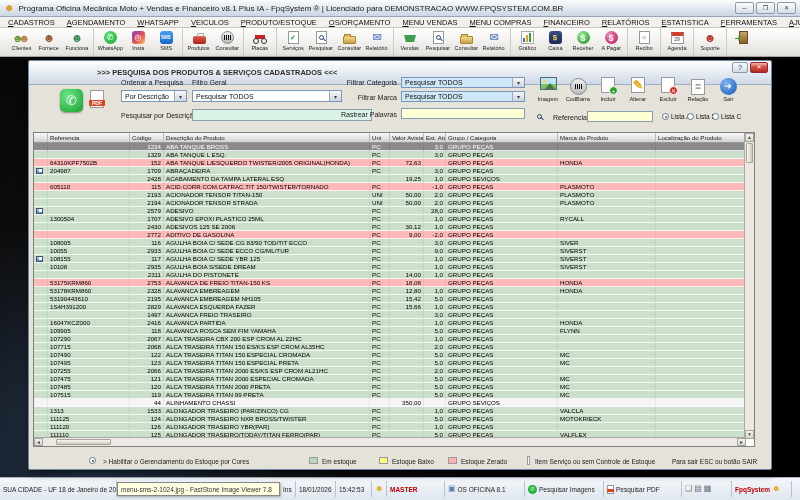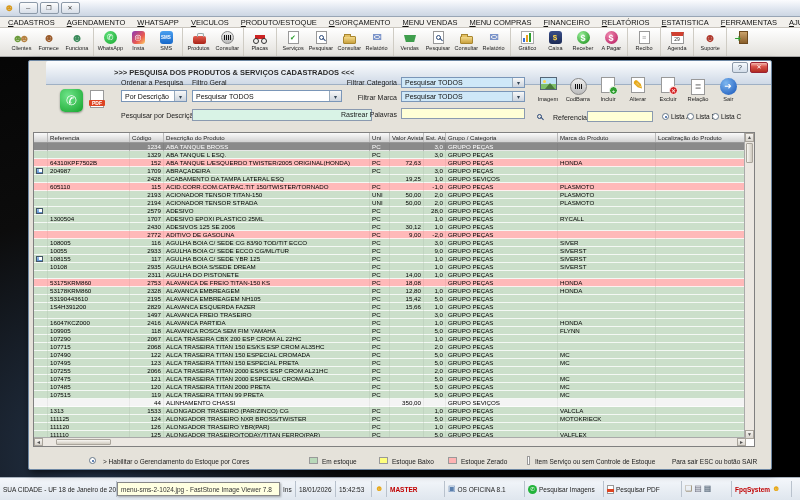--- a/index.html
+++ b/index.html
@@ -75,21 +75,21 @@
   .imgflag{display:inline-block;width:7px;height:6px;background:linear-gradient(#9fc4ea,#5b8fd0);
     border:1px solid #456;position:relative;vertical-align:middle;}
   .imgflag::after{content:"";position:absolute;right:0;top:0;width:3px;height:3px;background:#fff;}
 
   
   .client{flex:1;position:relative;background:radial-gradient(circle at 12% 95%,#24344a 0%,#0c0c0c 30%,#000 70%);}
   .dialog{position:absolute;left:28px;top:3px;width:744px;height:410px;background:#e5e2da;
     border:1px solid #6d87a3;border-radius:2px;box-shadow:2px 3px 8px rgba(0,0,0,.65);}
   .dtitle{height:24px;background:linear-gradient(#fdfeff,#cfd9e6);border-bottom:1px solid #9fb0c4;
     display:flex;align-items:center;padding-left:68px;font-size:7.5px;font-weight:bold;color:#2a2a2a;
-    border-radius:2px 2px 0 0;position:relative;margin-left:17px;}
+    border-radius:2px 2px 0 0;position:relative;}
   .dhelp{position:absolute;right:23px;top:1px;width:16px;height:11px;border:1px solid #8d9aa9;border-radius:2px;
     background:linear-gradient(#f6fafd,#d3dde9);font-size:7px;line-height:9px;text-align:center;color:#234;padding:0;}
   .dclose{position:absolute;right:3px;top:1px;width:18px;height:11px;border:1px solid #923;border-radius:2px;
     background:linear-gradient(#f5b8ae,#d9534a 40%,#b02a20);color:#fff;font-size:6px;line-height:9px;text-align:center;padding:0;}
   .dlabel{position:absolute;font-size:7px;color:#1a1a1a;white-space:nowrap;}
   .combo{position:absolute;background:#fff;border:1px solid #7a96b8;height:12px;font-size:7px;
     display:flex;align-items:center;padding:0 14px 0 3px;white-space:nowrap;color:#111;}
   .combo::after{content:"▾";position:absolute;right:0;top:0;bottom:0;width:11px;
     background:linear-gradient(#f8f8f8,#ccd4de);border-left:1px solid #9ab;display:flex;
     align-items:center;justify-content:center;font-size:6px;color:#345;}
@@ -146,20 +146,21 @@
   .minipdf::after{content:"";position:absolute;left:-1px;right:-1px;bottom:1px;height:3px;background:#d42;}
   .gl{font-size:8px;line-height:1;}
 </style>
 </head>
 <body>
 
 <div class="app">
 
   <div class="titlebar">
     <span class="titleicon">☻</span>
+    <span class="title">Programa Oficina Mecânica Moto + Vendas e Financeiro v8.1 Plus IA - FpqSystem ® | Licenciado para  DEMONSTRACAO WWW.FPQSYSTEM.COM.BR</span>
     <span class="winbtns">
       <button class="wbtn">─</button>
       <button class="wbtn">❐</button>
       <button class="wbtn">✕</button>
     </span>
   </div>
 
   <div class="menubar" id="menubar">
       <span class="mitem"><u>C</u>ADASTROS</span>
       <span class="mitem"><u>A</u>GENDAMENTO</span>

